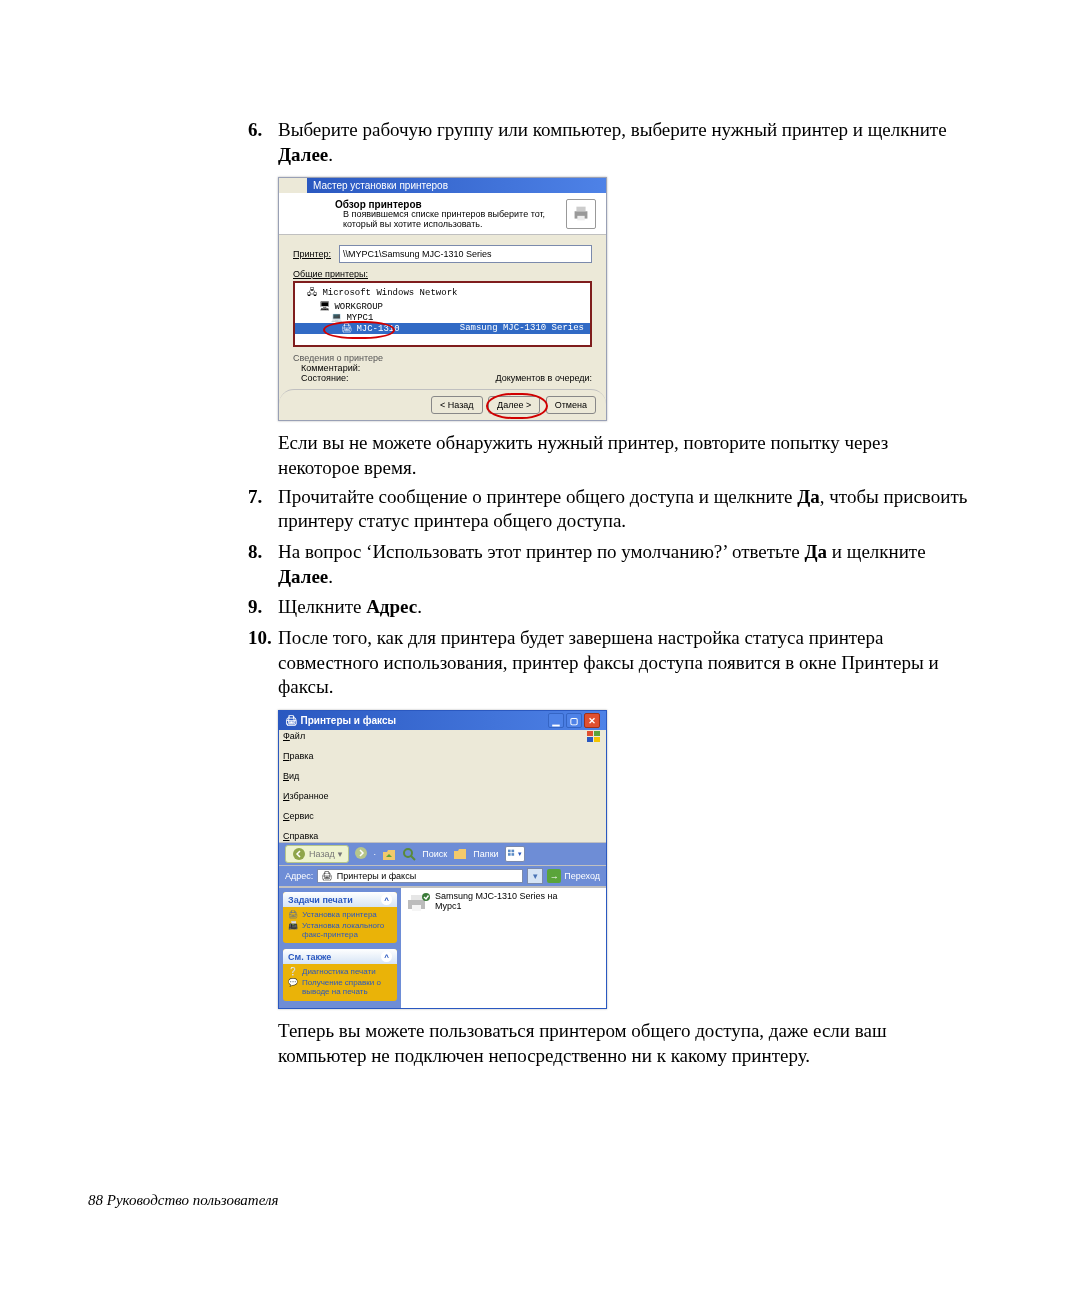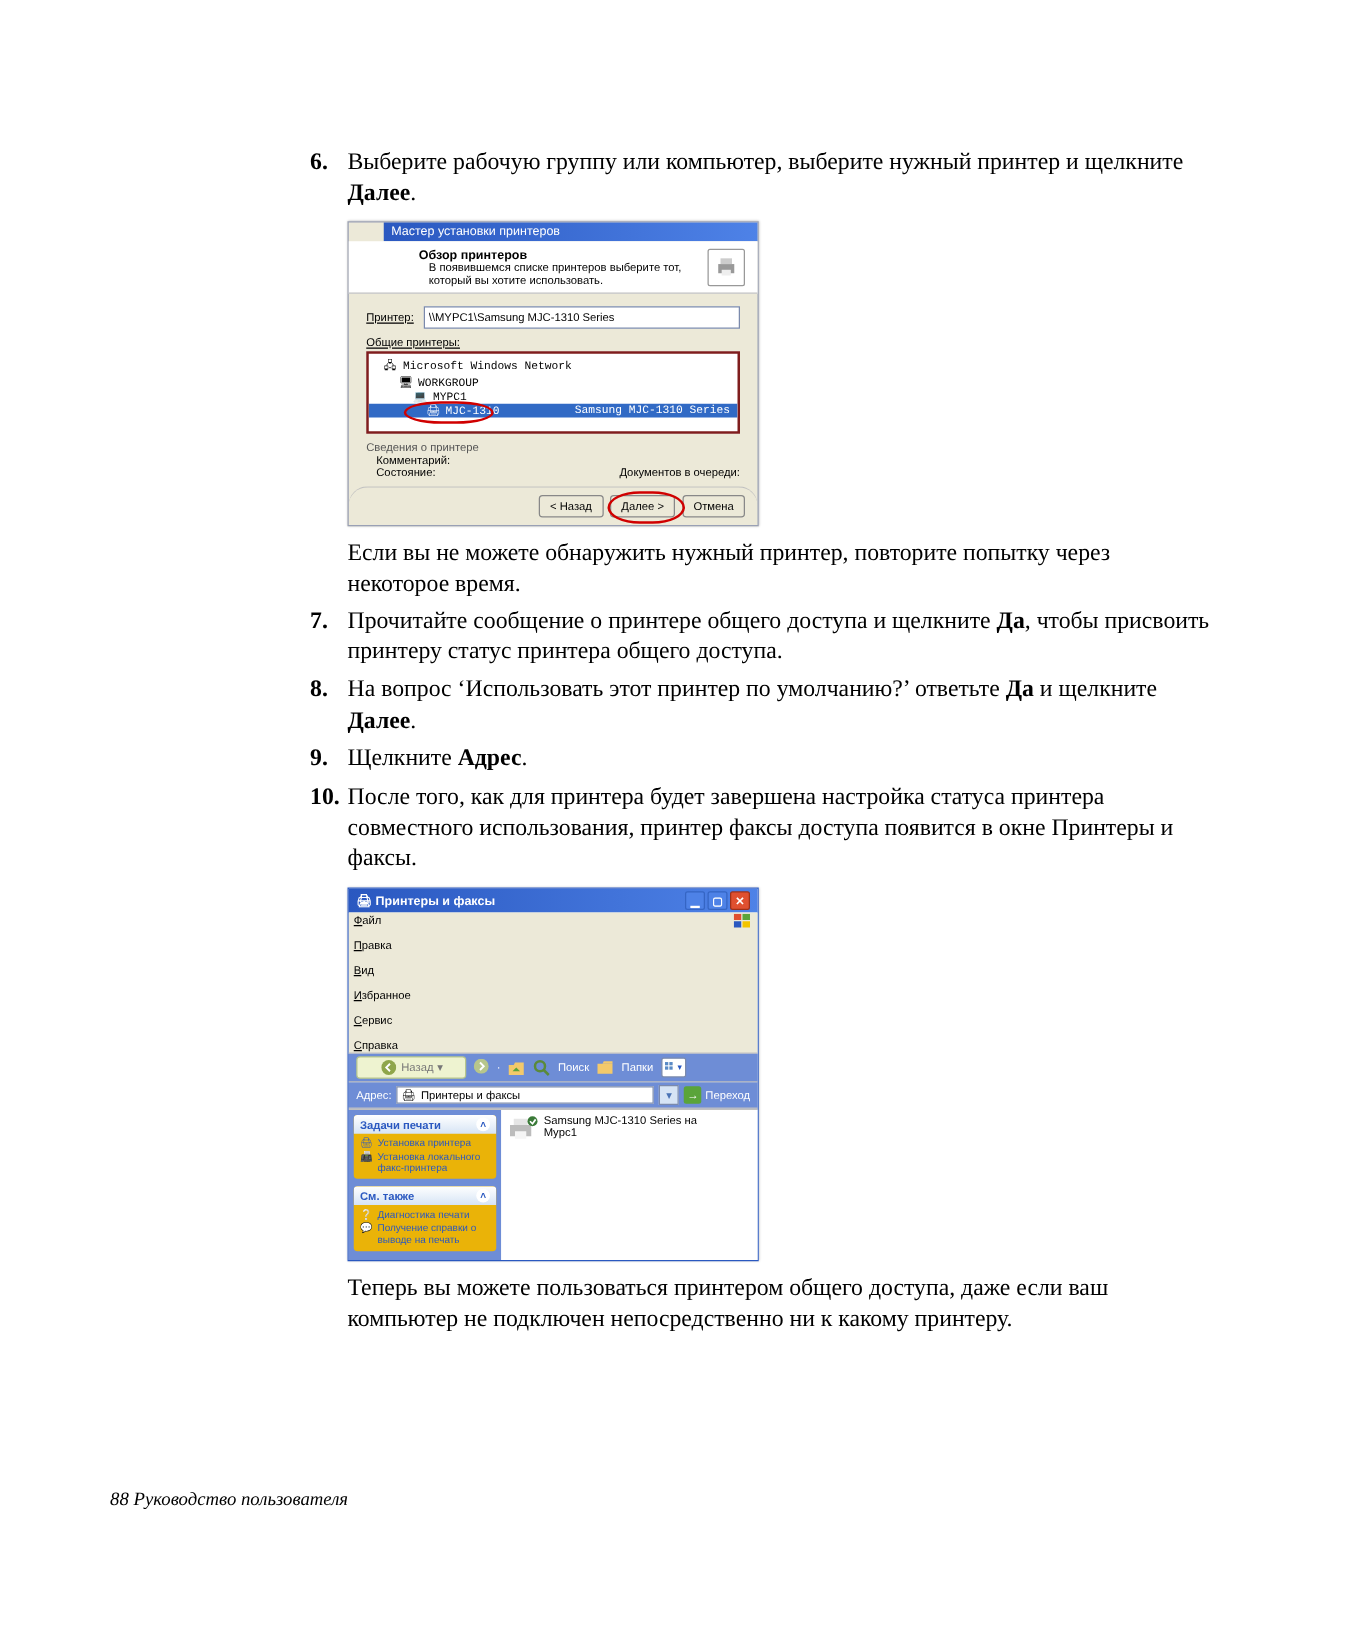--- a/index.html
+++ b/index.html
@@ -237,21 +237,21 @@
     border-bottom: 1px solid #c0c0c0;
     display: flex;
     align-items: center;
     gap: 6px;
   }
   .pf .nav-back {
     display:flex;align-items:center;gap:3px;
     background:#eef3d0;
     border:1px solid #b7c68b;
     border-radius: 3px;
-    padding: 1px 18px;
+    padding: 1px 6px;
     color: #888;
   }
   .pf .nav-fwd { color: #888; }
   .pf .tb-icon { width:14px;height:14px;display:inline-flex;align-items:center;justify-content:center;}
   .pf .addrbar {
     background: #ece9d8;
     padding: 2px 6px;
     border-bottom: 1px solid #c0c0c0;
     display: flex;
     align-items: center;

